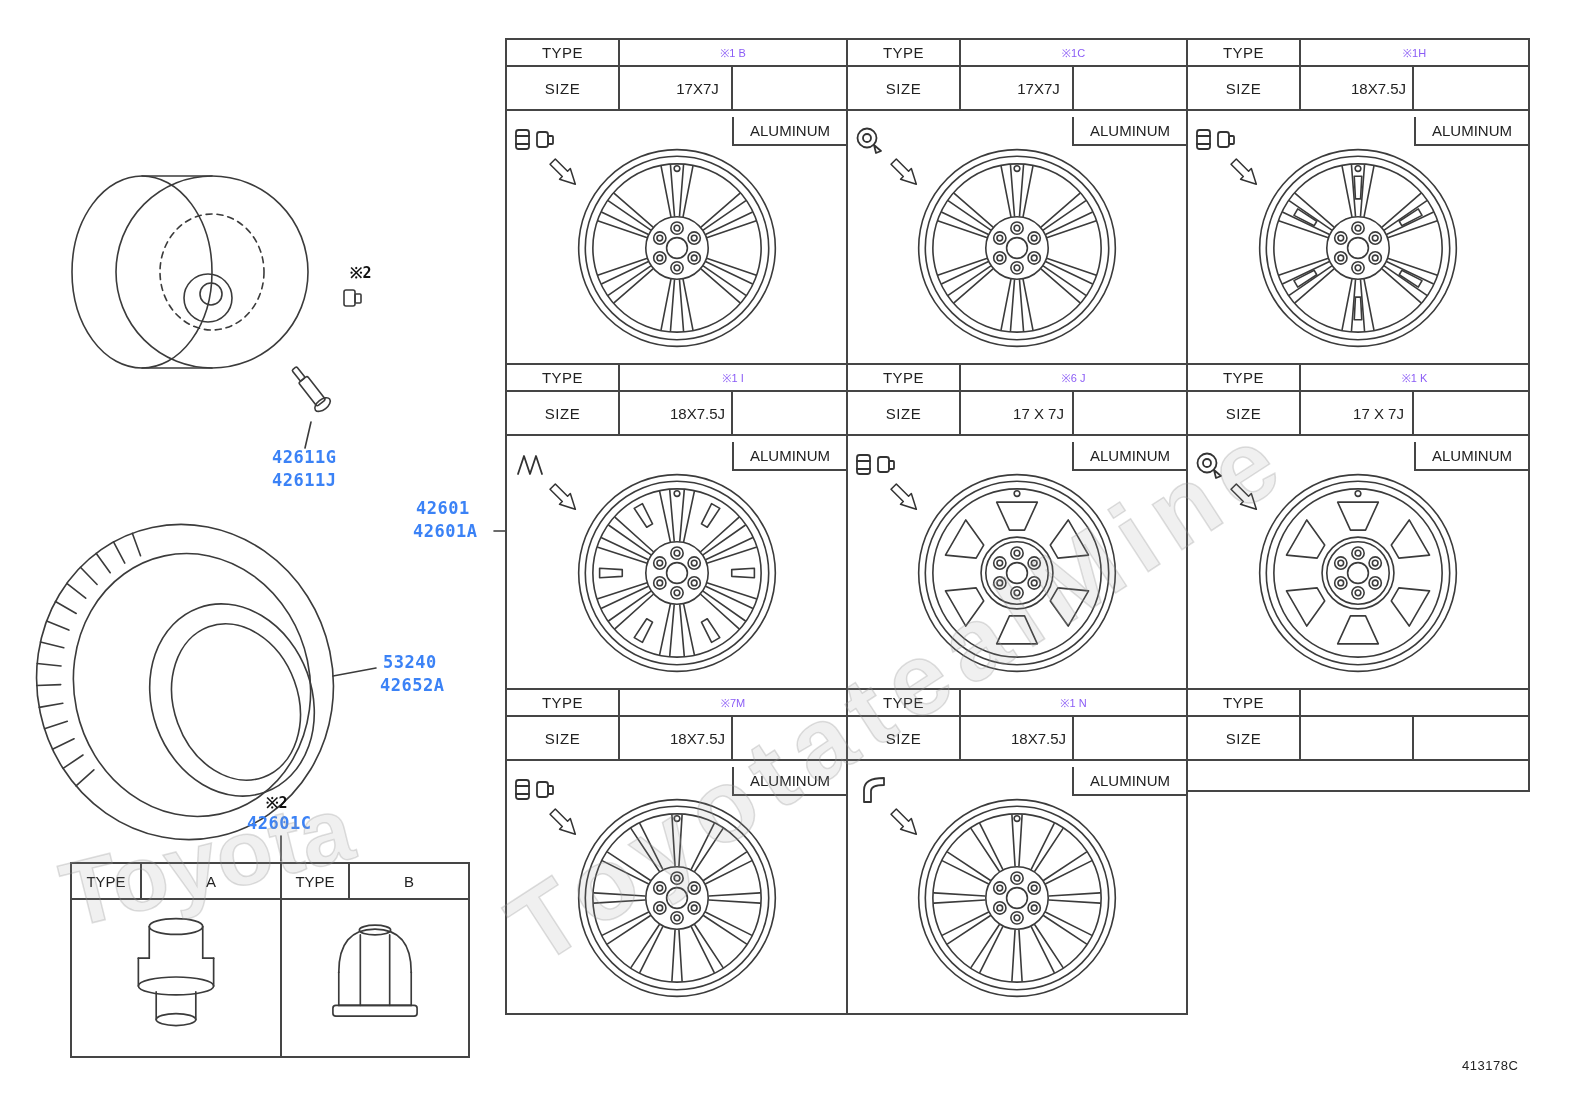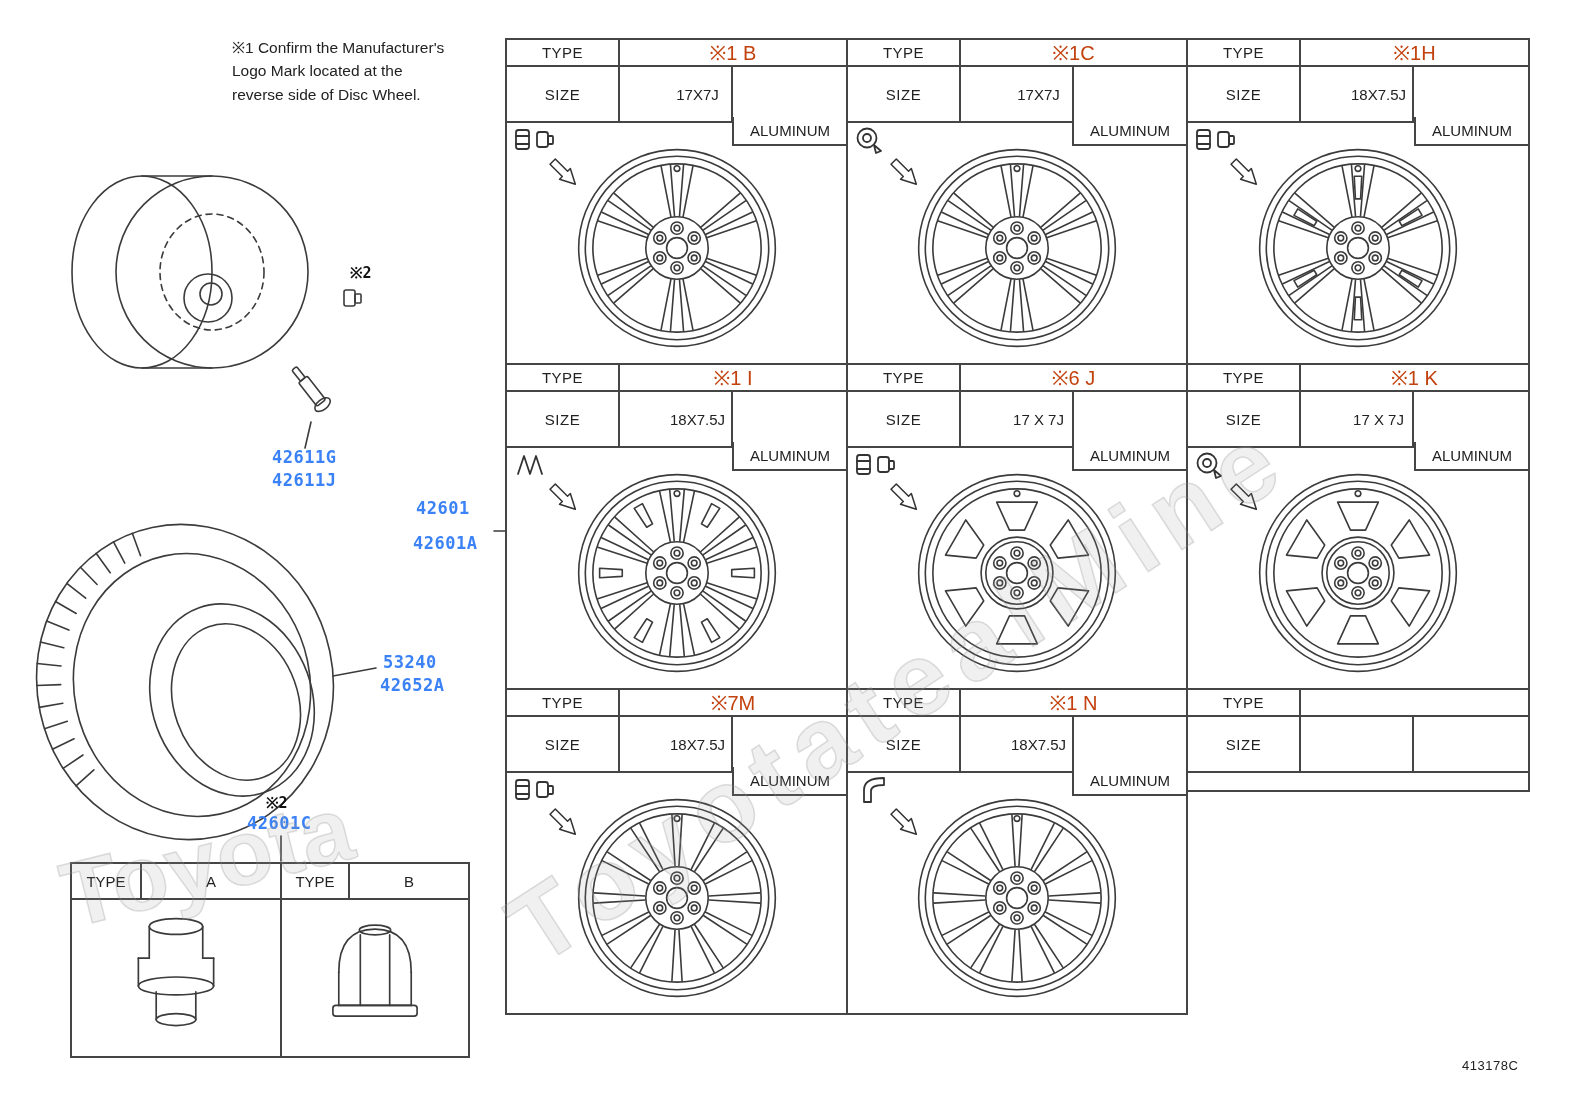--- a/index.html
+++ b/index.html
@@ -13,24 +13,24 @@
       font-size:15px;color:#111;}
   .code{position:absolute;left:1462px;top:1058px;font-size:13px;color:#222;letter-spacing:0.5px;}
   .left-art{position:absolute;left:0;top:0;width:505px;height:1099px;}
   .left-art svg,.wheel svg,.lug svg,.arrow svg,.nut-art svg{display:block;width:100%;height:100%;}
 
   
   .grid{position:absolute;left:505px;top:38px;width:1025px;height:977px;}
   .cell{position:absolute;border:2px solid #454545;box-sizing:border-box;background:transparent;}
   .hrow{display:flex;border-bottom:2px solid #454545;box-sizing:border-box;}
   .trow{height:27px;}
-  .srow{height:56px;}
+  .srow{height:44px;}
   .hlabel{width:113px;border-right:2px solid #454545;box-sizing:border-box;display:flex;
           align-items:center;justify-content:center;font-size:15px;letter-spacing:0.5px;color:#222;}
-  .hval{flex:1;display:flex;align-items:center;justify-content:center;font-size:20px;color:#c2410c;}
+  .hval{flex:1;display:flex;align-items:center;justify-content:center;font-size:11px;color:#8b5cf6;}
   .hval2{width:113px;border-right:2px solid #454545;box-sizing:border-box;display:flex;
          align-items:center;justify-content:center;font-size:15px;color:#222;padding-left:44px;}
   .hrest{flex:1;}
   .alum{position:absolute;top:77px;right:0;width:114px;height:29px;border-left:2px solid #454545;
         border-bottom:2px solid #454545;box-sizing:border-box;display:flex;align-items:center;
         justify-content:center;font-size:15px;background:#fff;color:#222;z-index:2;}
   .lug{position:absolute;left:6px;top:84px;width:48px;height:32px;}
   .arrow{position:absolute;left:40px;top:116px;width:34px;height:34px;}
   .wheel{position:absolute;left:50%;top:104px;width:208px;height:208px;transform:translateX(-50%);}
 
@@ -53,23 +53,20 @@
             transform-origin:0 50%;}
 </style>
 </head>
 <body>
 
 <div class="page">
 
   <div class="wm wm-small">Toyota</div>
   <div class="wm wm-large">ToyotatealMine</div>
 
-  <div class="note">※1 Confirm the Manufacturer's
-Logo Mark located at the
-reverse side of Disc Wheel.</div>
 
   <div class="left-art">
       <svg viewBox="0 0 505 1099">
         <g fill="none" stroke="#3b3b3b" stroke-width="1.6" stroke-linejoin="round" stroke-linecap="round">
           <ellipse cx="142" cy="272" rx="70" ry="96"></ellipse>
           <circle cx="212" cy="272" r="96"></circle>
           <line x1="142" y1="176" x2="212" y2="176"></line>
           <line x1="142" y1="368" x2="212" y2="368"></line>
           <ellipse cx="212" cy="272" rx="52" ry="58" stroke-dasharray="6 5"></ellipse>
           <circle cx="208" cy="298" r="24"></circle>
@@ -105,21 +102,21 @@
           <line x1="494" y1="531" x2="505" y2="531"></line>
           <line x1="281" y1="836" x2="281" y2="861"></line>
         </g>
       </svg>
     </div>
 
   <span class="ref" style="left:350px;top:262px;">※2</span>
   <span class="pn" style="left:272px;top:447px;">42611G</span>
   <span class="pn" style="left:272px;top:470px;">42611J</span>
   <span class="pn" style="left:416px;top:498px;">42601</span>
-  <span class="pn" style="left:413px;top:521px;margin-top:12px;">42601A</span>
+  <span class="pn" style="left:413px;top:521px;">42601A</span>
   <span class="pn" style="left:383px;top:652px;">53240</span>
   <span class="pn" style="left:380px;top:675px;">42652A</span>
   <span class="ref" style="left:266px;top:792px;">※2</span>
   <span class="pn" style="left:247px;top:813px;">42601C</span>
   <span class="code">413178C</span>
 
   <div class="nut-table">
     <div class="nt-head">
       <div class="nt-cell" style="width:70px;">TYPE</div>
       <div class="nt-cell" style="width:140px;">A</div>

